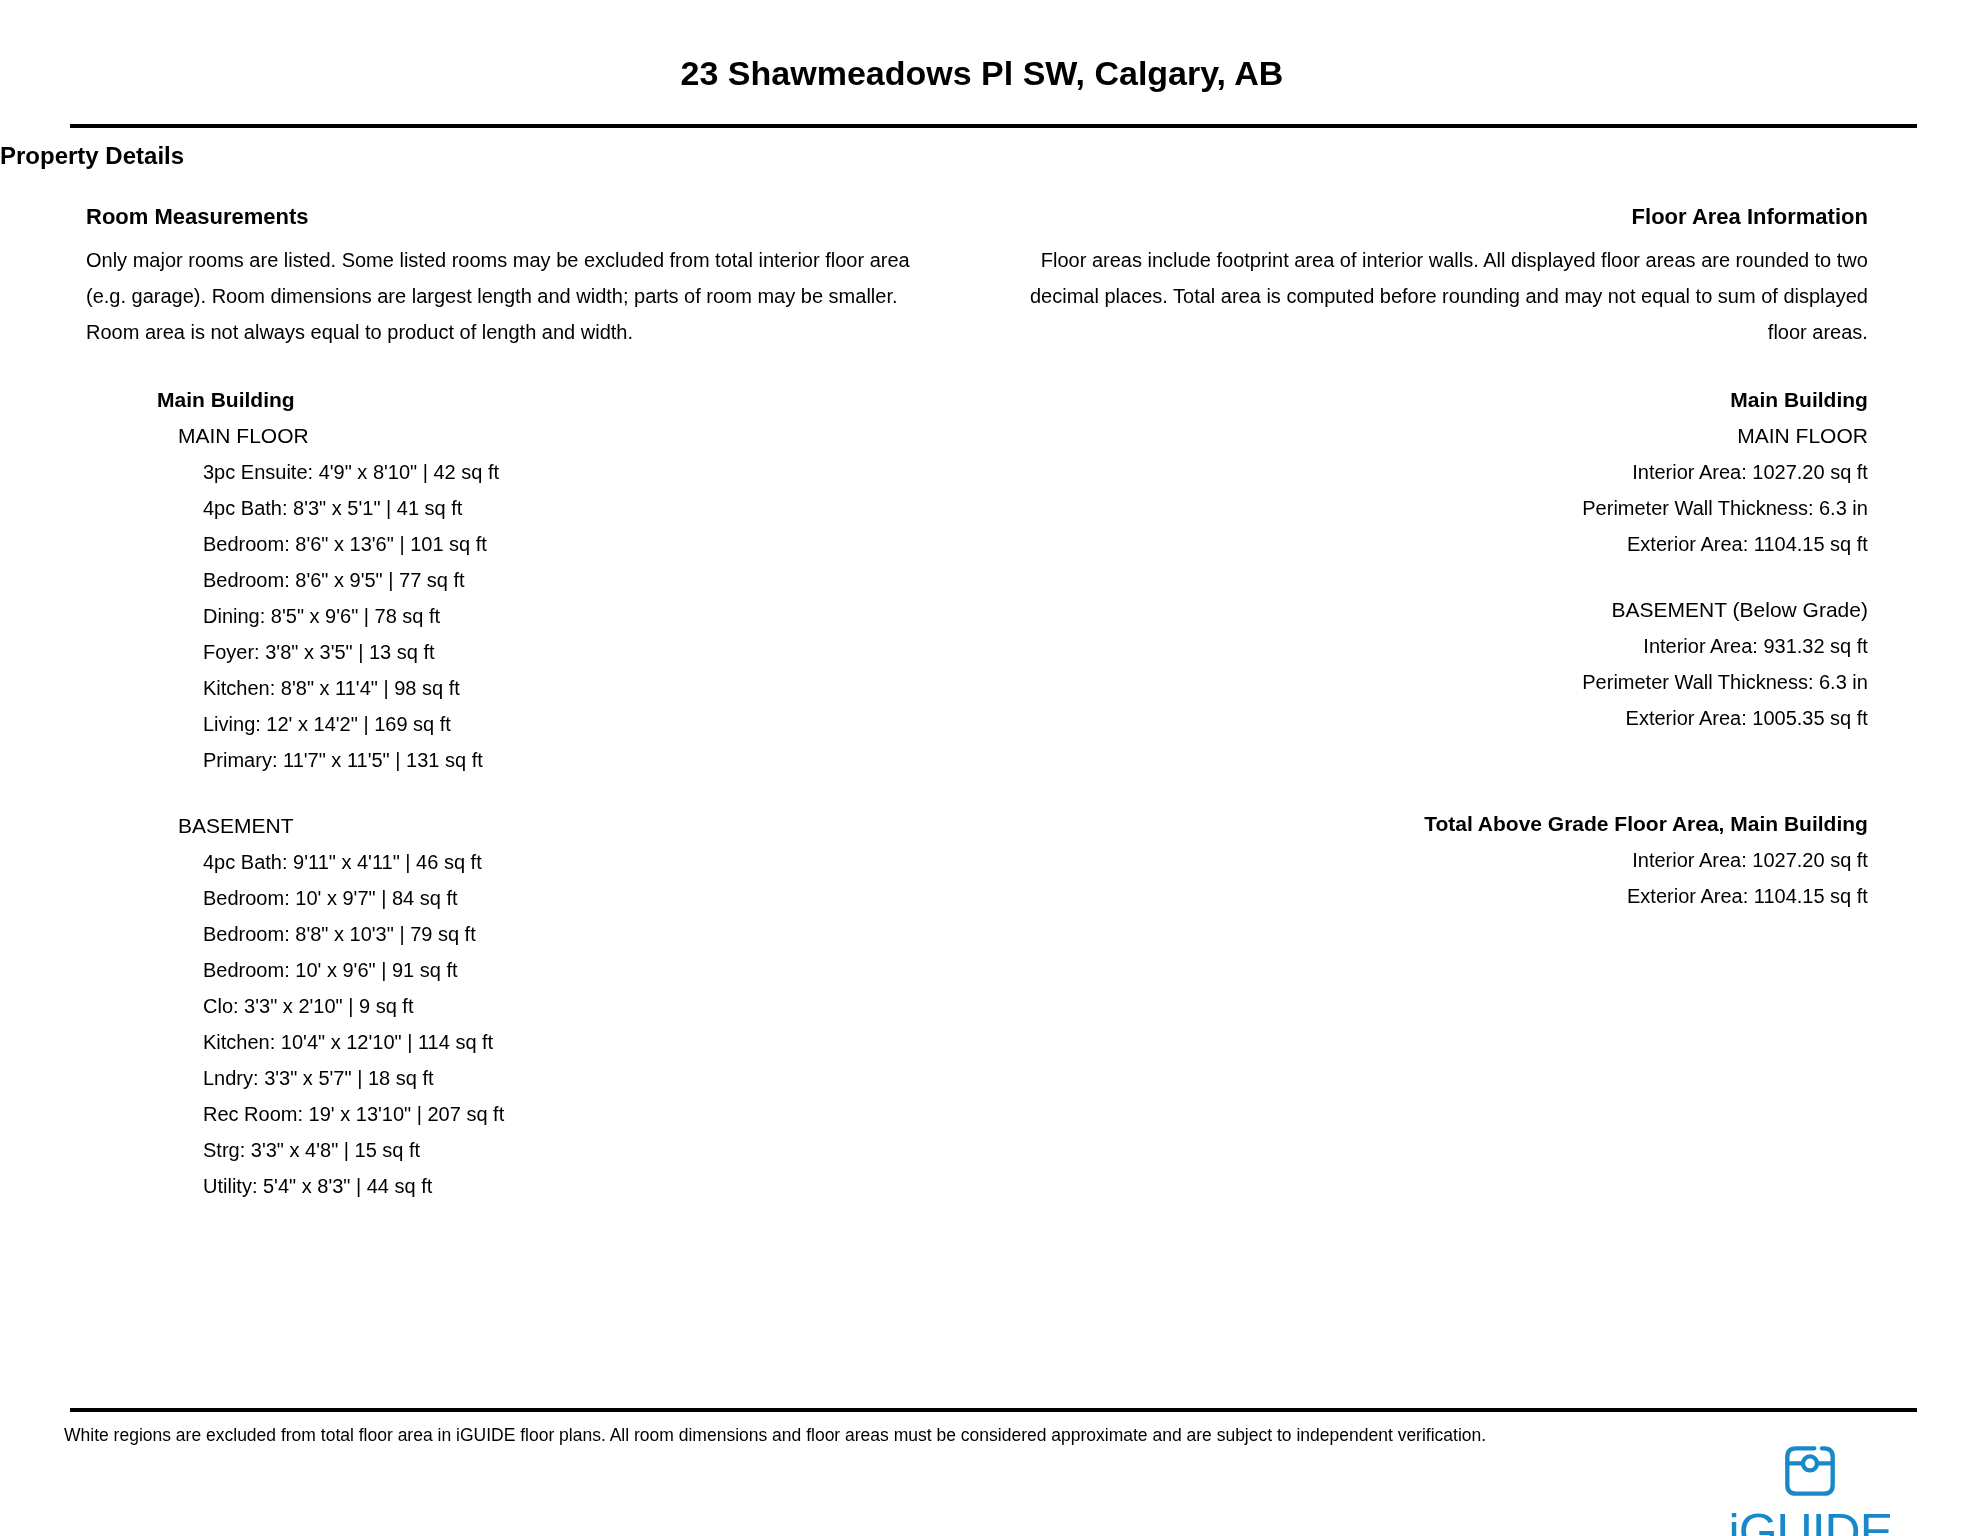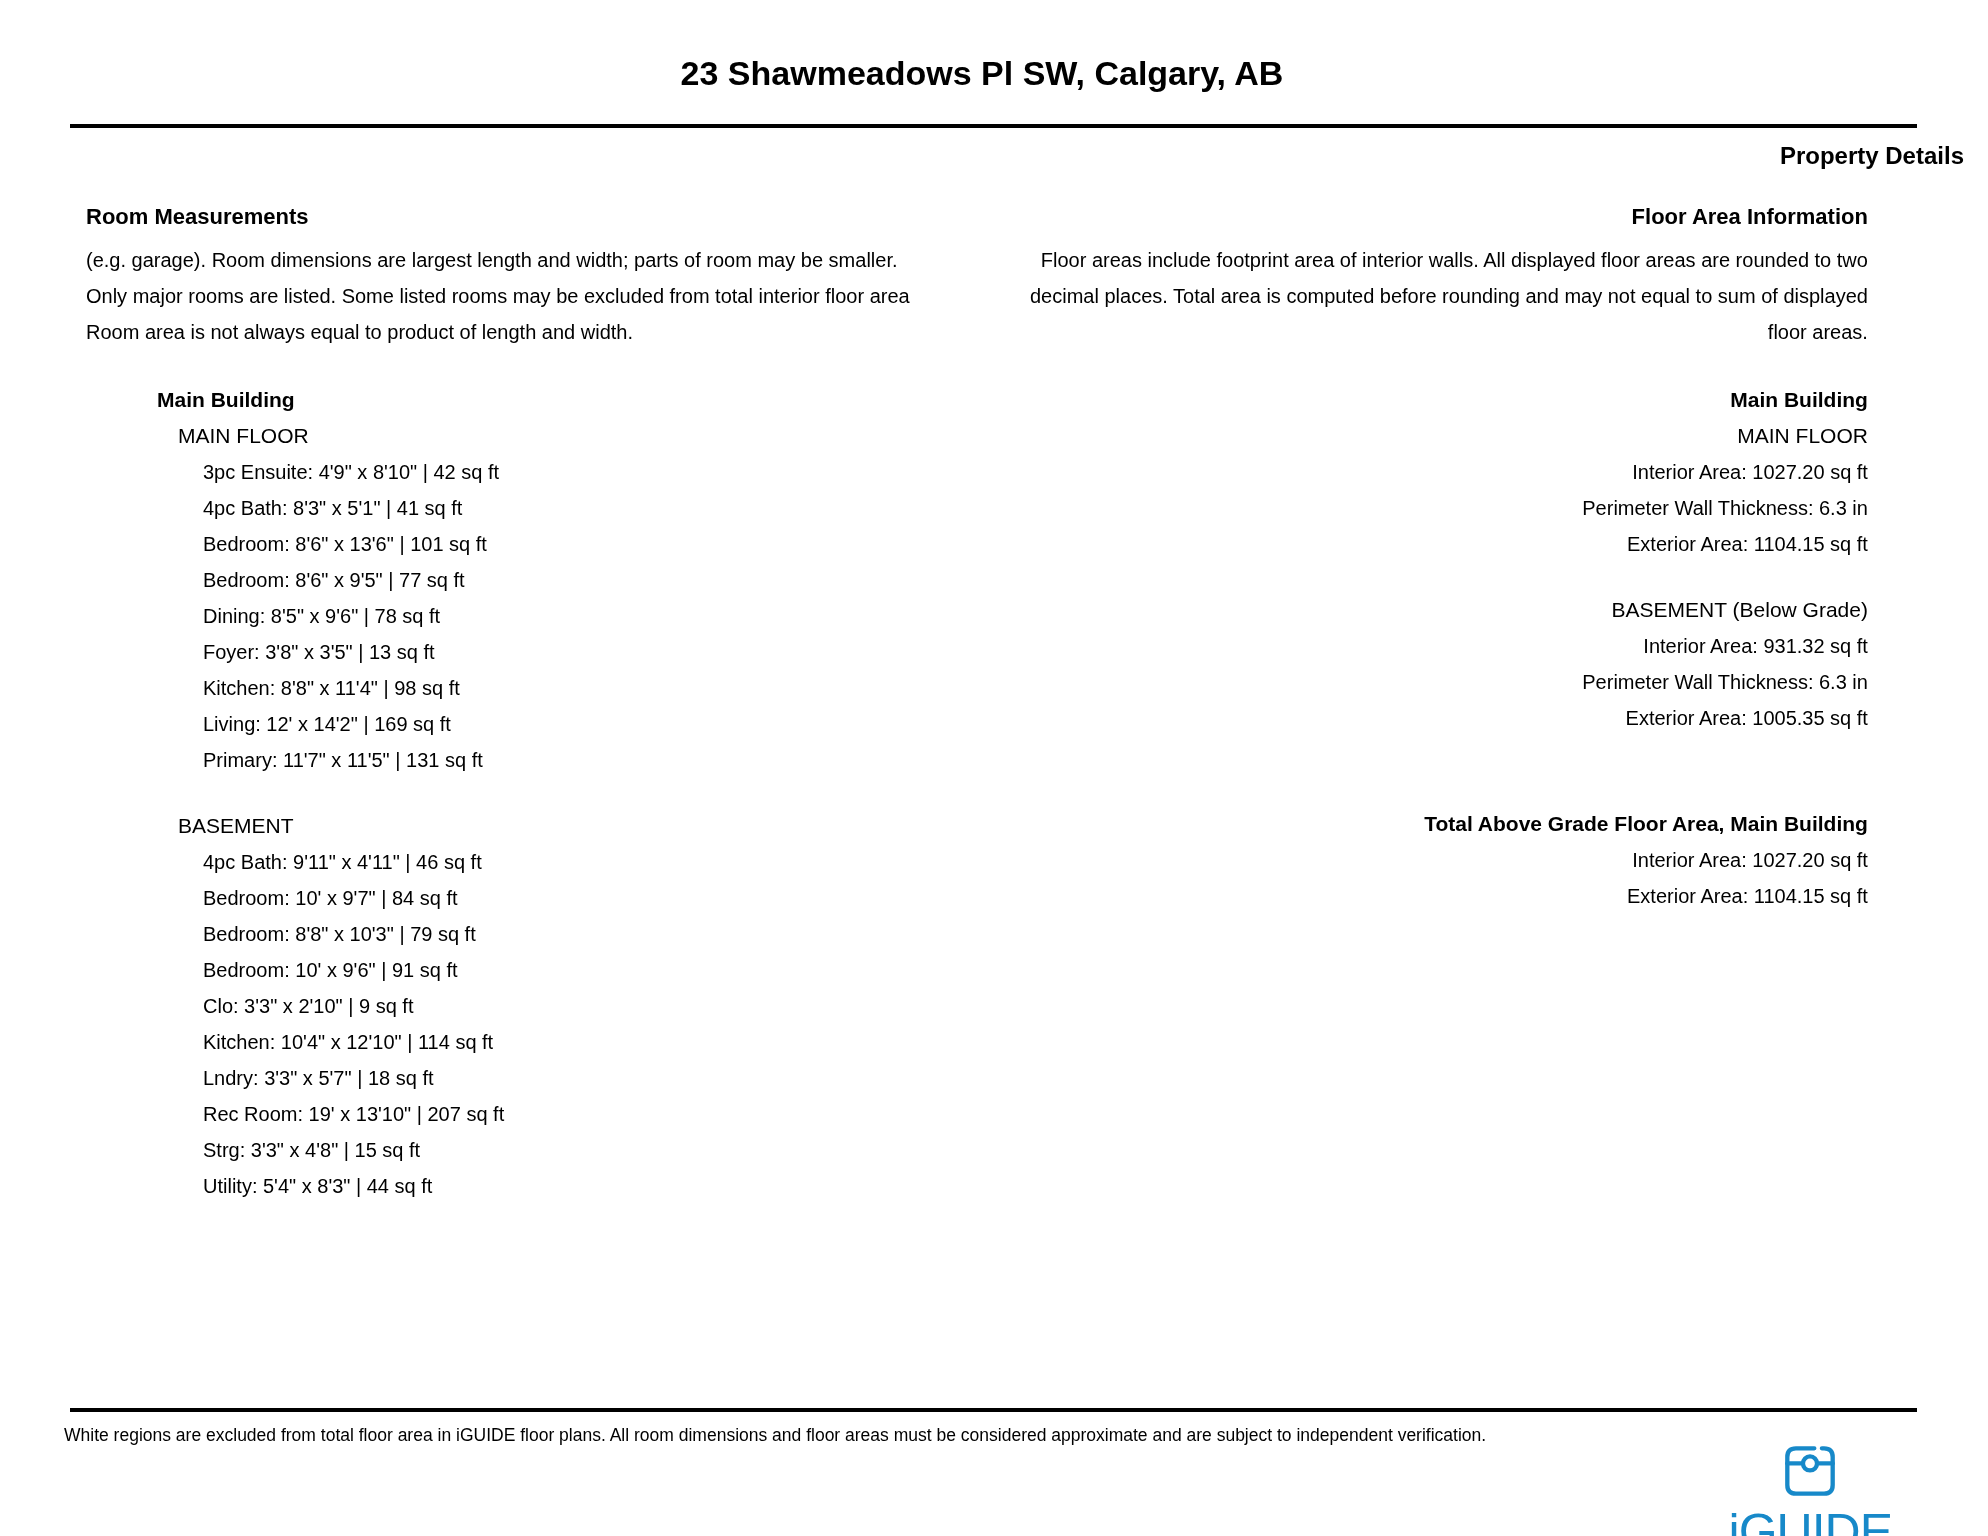--- a/index.html
+++ b/index.html
@@ -9,21 +9,21 @@
     font-family:"Liberation Sans", sans-serif; color:#000; overflow:hidden;
   }
   .title {
     position:absolute; top:54px; left:0; width:100%; text-align:center;
     font-size:34px; font-weight:bold; margin:0; letter-spacing:0;
   }
   .rule { position:absolute; left:70px; width:1847px; height:4px; background:#000; }
   .rule-top { top:124px; }
   .rule-bottom { top:1408px; }
   .subtitle {
-    position:absolute; top:142px; left:0; width:100%; text-align:right;
+    position:absolute; top:142px; left:0; width:100%; text-align:left;
     font-size:24px; font-weight:bold; margin:0;
   }
   .col { position:absolute; top:204px; font-size:20px; }
   .col-left  { left:86px; }
   .col-right { left:1030px;text-align:right; }
   .section-heading { font-size:22px; font-weight:bold; margin:0; line-height:26px; }
   .desc { margin-top:12px; }
   .desc div { line-height:36px; white-space:nowrap; }
   .building { margin-top:32px; }
   .building-name { font-weight:bold; font-size:21px; line-height:36px; }
@@ -57,22 +57,22 @@
 <div class="page">
 
   <h1 class="title">23 Shawmeadows Pl SW, Calgary, AB</h1>
   <div class="rule rule-top"></div>
   <h2 class="subtitle">Property Details</h2>
 
   <section class="col col-left">
     <h3 class="section-heading">Room Measurements</h3>
     <div class="desc">
 
-    <div>(e.g. garage). Room dimensions are largest length and width; parts of room may be smaller.</div>
-        <div>Only major rooms are listed. Some listed rooms may be excluded from total interior floor area</div>
+    <div>Only major rooms are listed. Some listed rooms may be excluded from total interior floor area</div>
+        <div>(e.g. garage). Room dimensions are largest length and width; parts of room may be smaller.</div>
         <div>Room area is not always equal to product of length and width.</div>
       </div>
 
     <div class="building">
       <div class="building-name">Main Building</div>
 
       <div class="floor">
         <div class="floor-name">MAIN FLOOR</div>
         <ul class="items">
 

